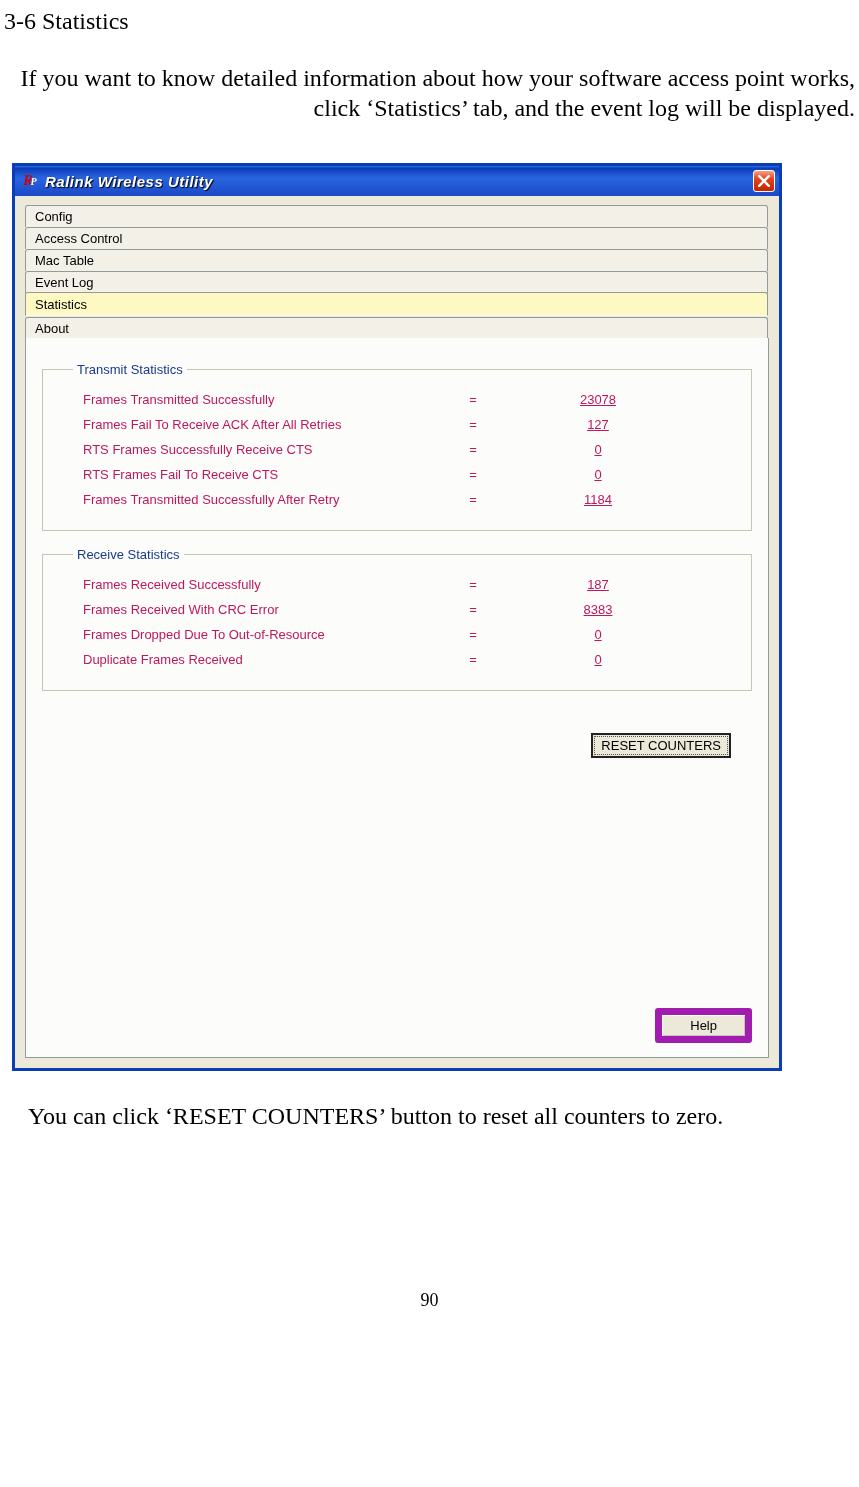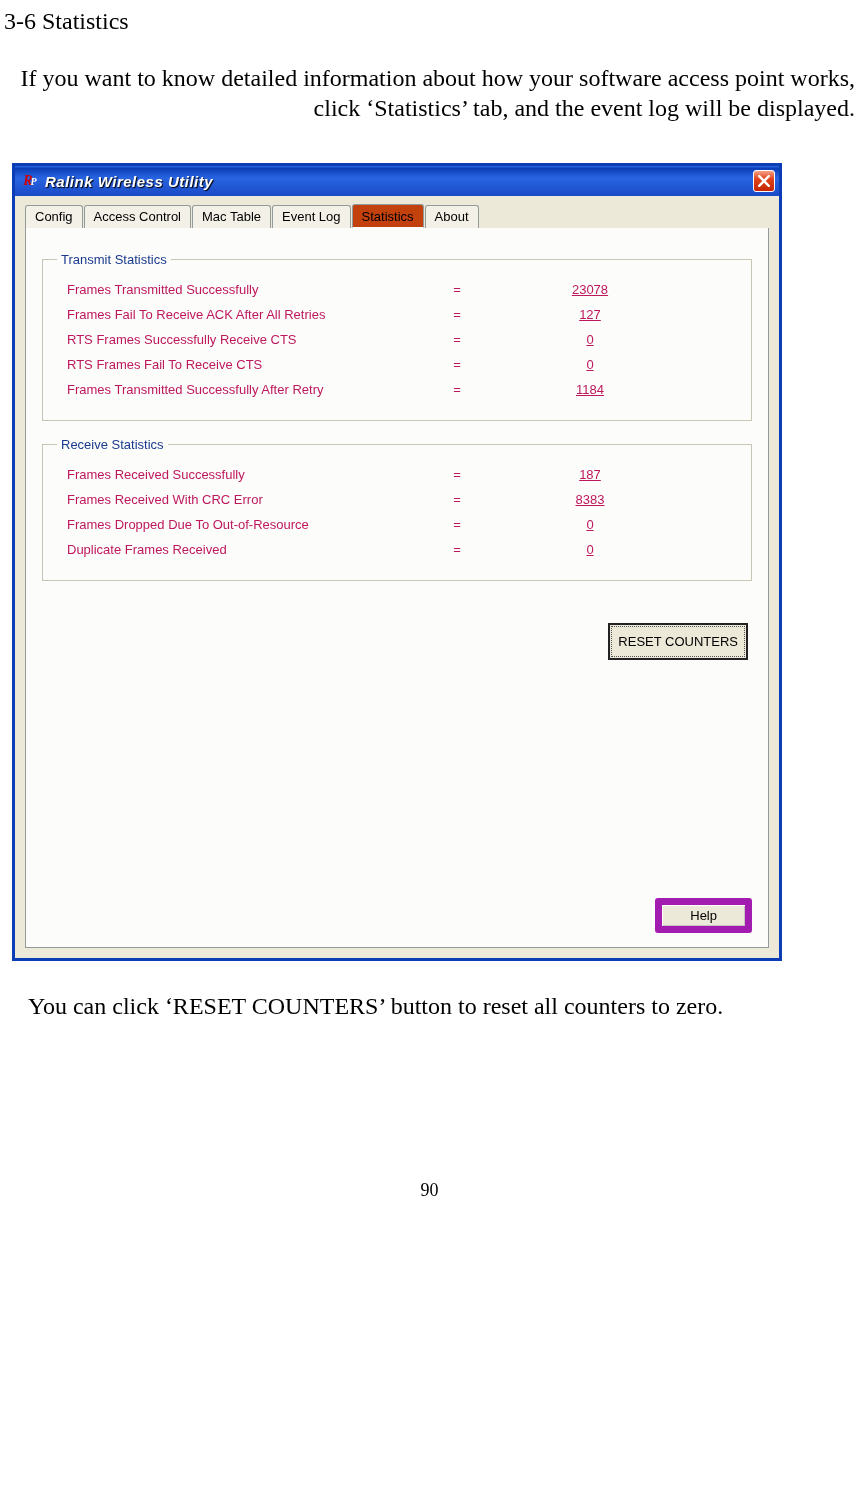--- a/index.html
+++ b/index.html
@@ -56,51 +56,52 @@
     .closebtn svg { width: 12px; height: 12px; }
 
     .client {
       background: #ece9d8;
       padding: 8px 10px 10px 10px;
     }
     .tabs {
       display: flex;
       border-bottom: 1px solid #919b9c;
       margin-bottom: -1px;
+      flex-direction: column;
     }
     .tab {
       background: #f3f1e7;
       border: 1px solid #919b9c;
       border-bottom: none;
       border-radius: 3px 3px 0 0;
       padding: 3px 9px 3px 9px;
       margin-right: 1px;
       font-size: 13px;
       cursor: pointer;
       position: relative;
       top: 1px;
     }
     .tab.active {
-      background: #c2410c;
+      background: #fef9c3;
       border-bottom: 1px solid #fcfcfa;
       top: 0;
       padding-top: 4px;
     }
     .tabpanel {
       background: #fcfcfa;
       border: 1px solid #919b9c;
       border-top: none;
       padding: 24px 16px 18px 16px;
       min-height: 720px;
       position: relative;
     }
 
     fieldset.grp {
       border: 1px solid #c9c5b5;
-      padding: 10px 14px 18px 14px;
+      padding: 10px 14px 18px 30px;
       margin: 0 0 16px 0;
       background: #fcfcfa;
     }
     fieldset.grp legend {
       font-size: 13px;
       color: #1a3a8f;
       padding: 0 4px;
     }
     .row {
       display: flex;
@@ -112,27 +113,27 @@
     .row .label { flex: 0 0 380px; padding-left: 10px; }
     .row .eq { flex: 0 0 40px; text-align: center; }
     .row .val { flex: 1; text-align: center; padding-right: 34px; text-decoration: underline; }
 
     .reset-btn {
       display: inline-block;
       border: 2px solid #222;
       background: #ece9d8;
       font-family: Tahoma, Arial, sans-serif;
       font-size: 13px;
-      padding: 9px 8px;
+      padding: 3px 8px;
       cursor: pointer;
       outline: 1px dotted #555;
       outline-offset: -4px;
       float: right;
       margin-top: 26px;
-      margin-right: 4px;
+      margin-right: 21px;
     }
     .bottom-bar {
       position: absolute;
       bottom: 14px;
       right: 16px;
     }
     .help-btn {
       background: #ece9d8;
       border: 7px solid #a21caf;
       border-radius: 3px;

